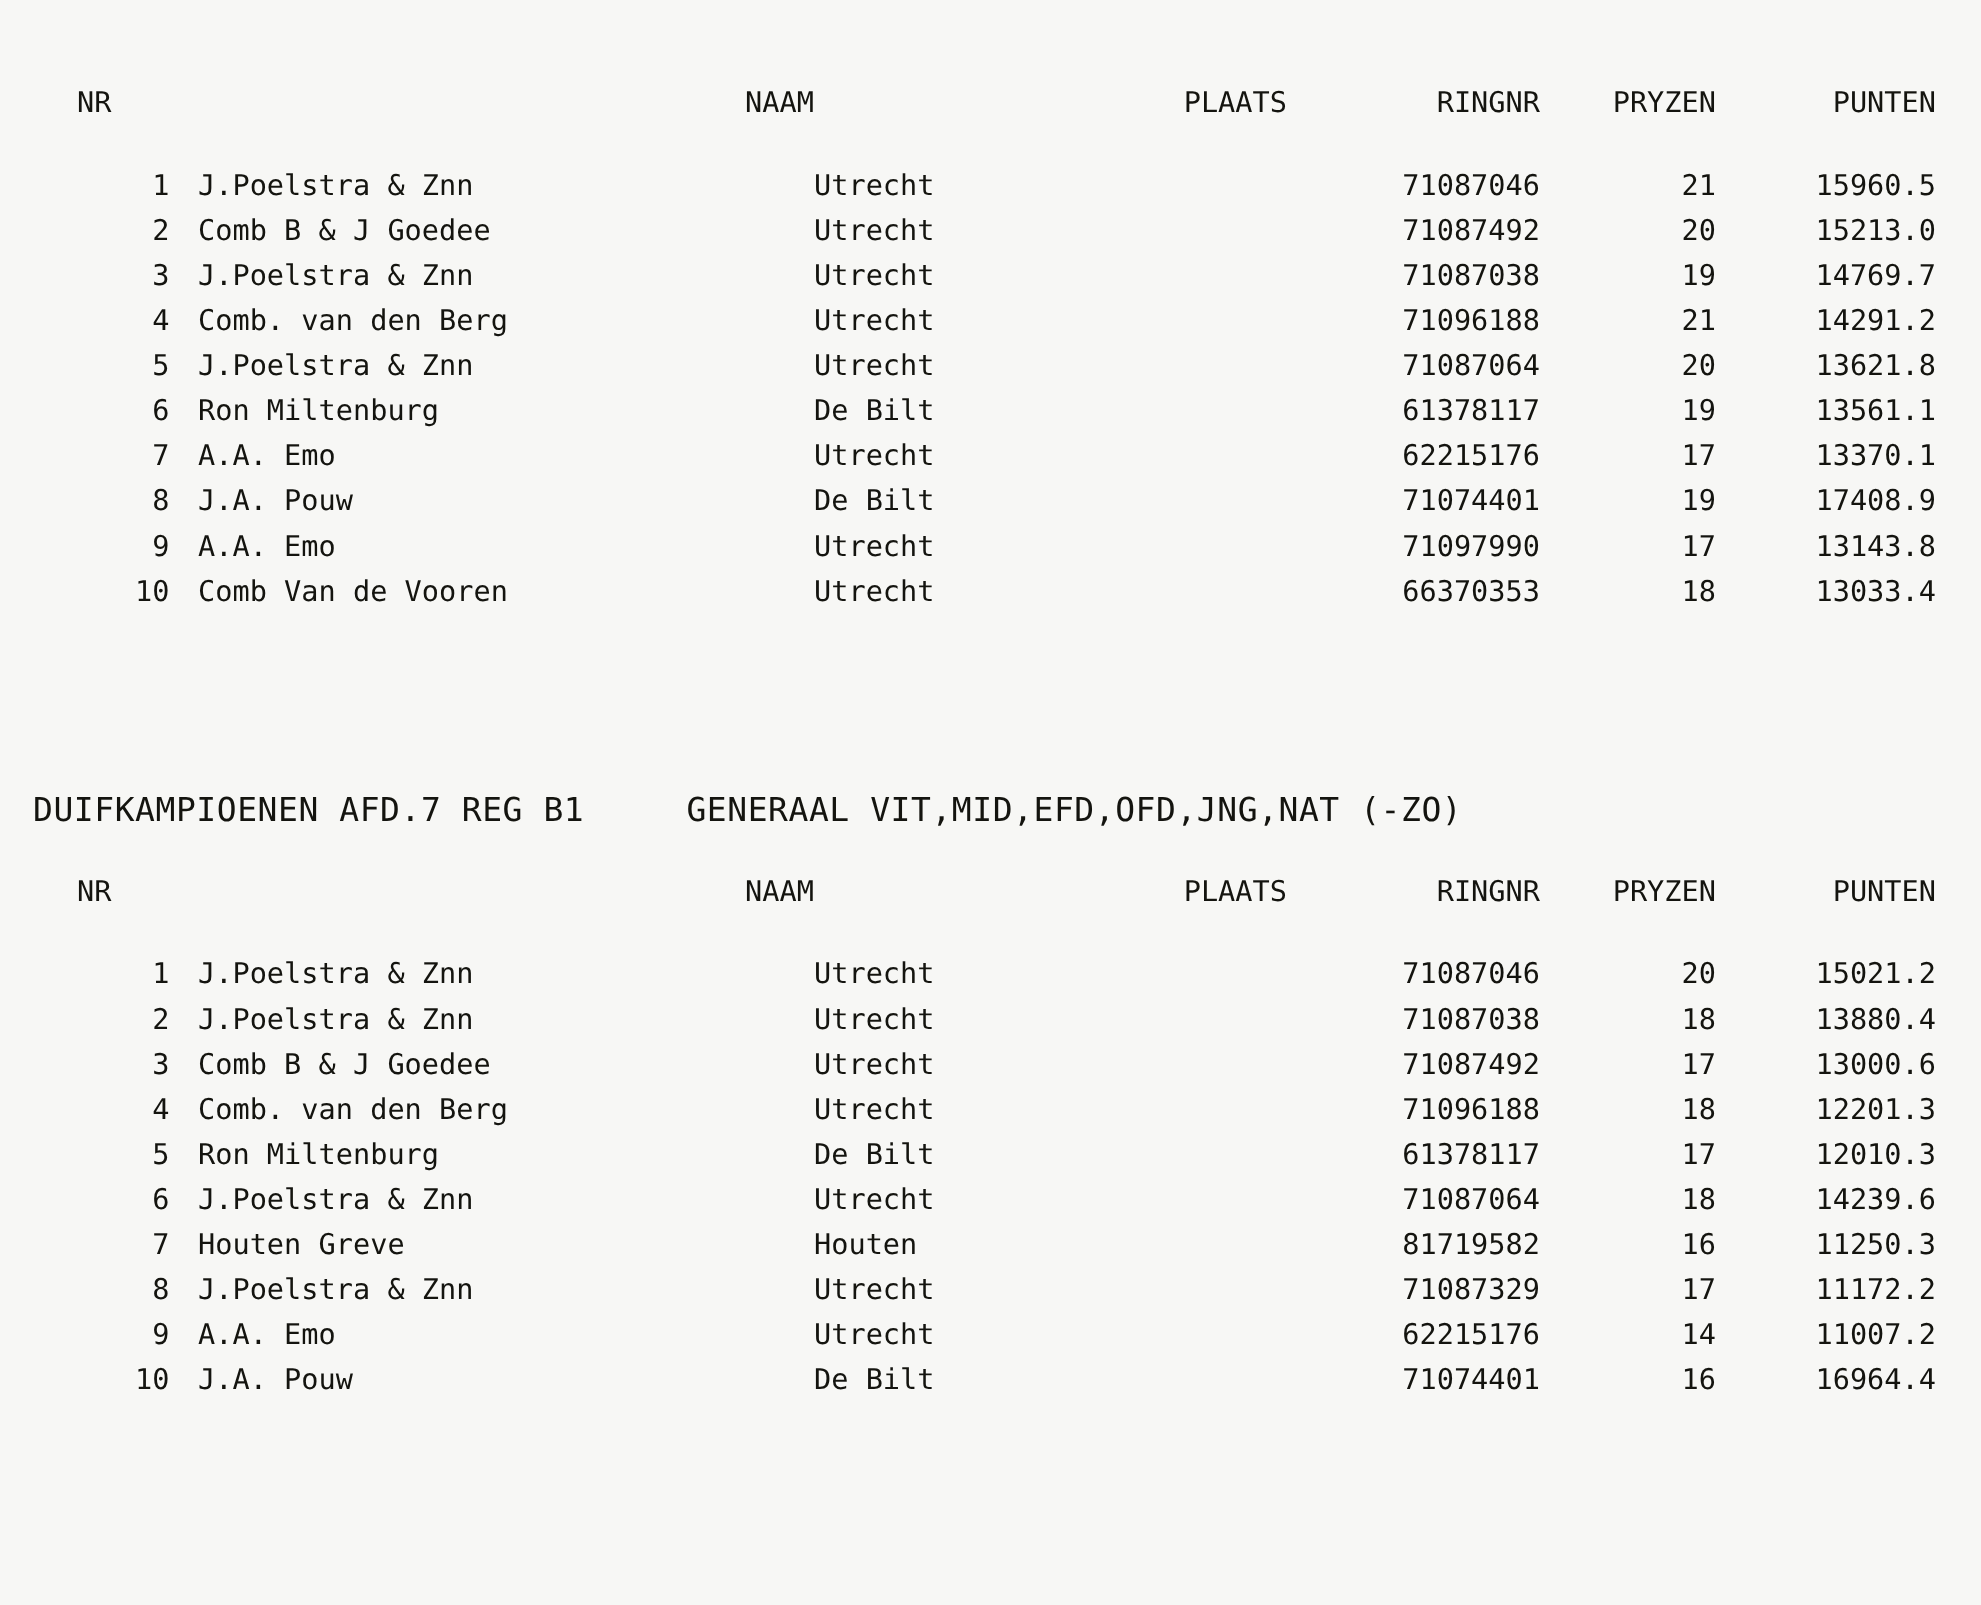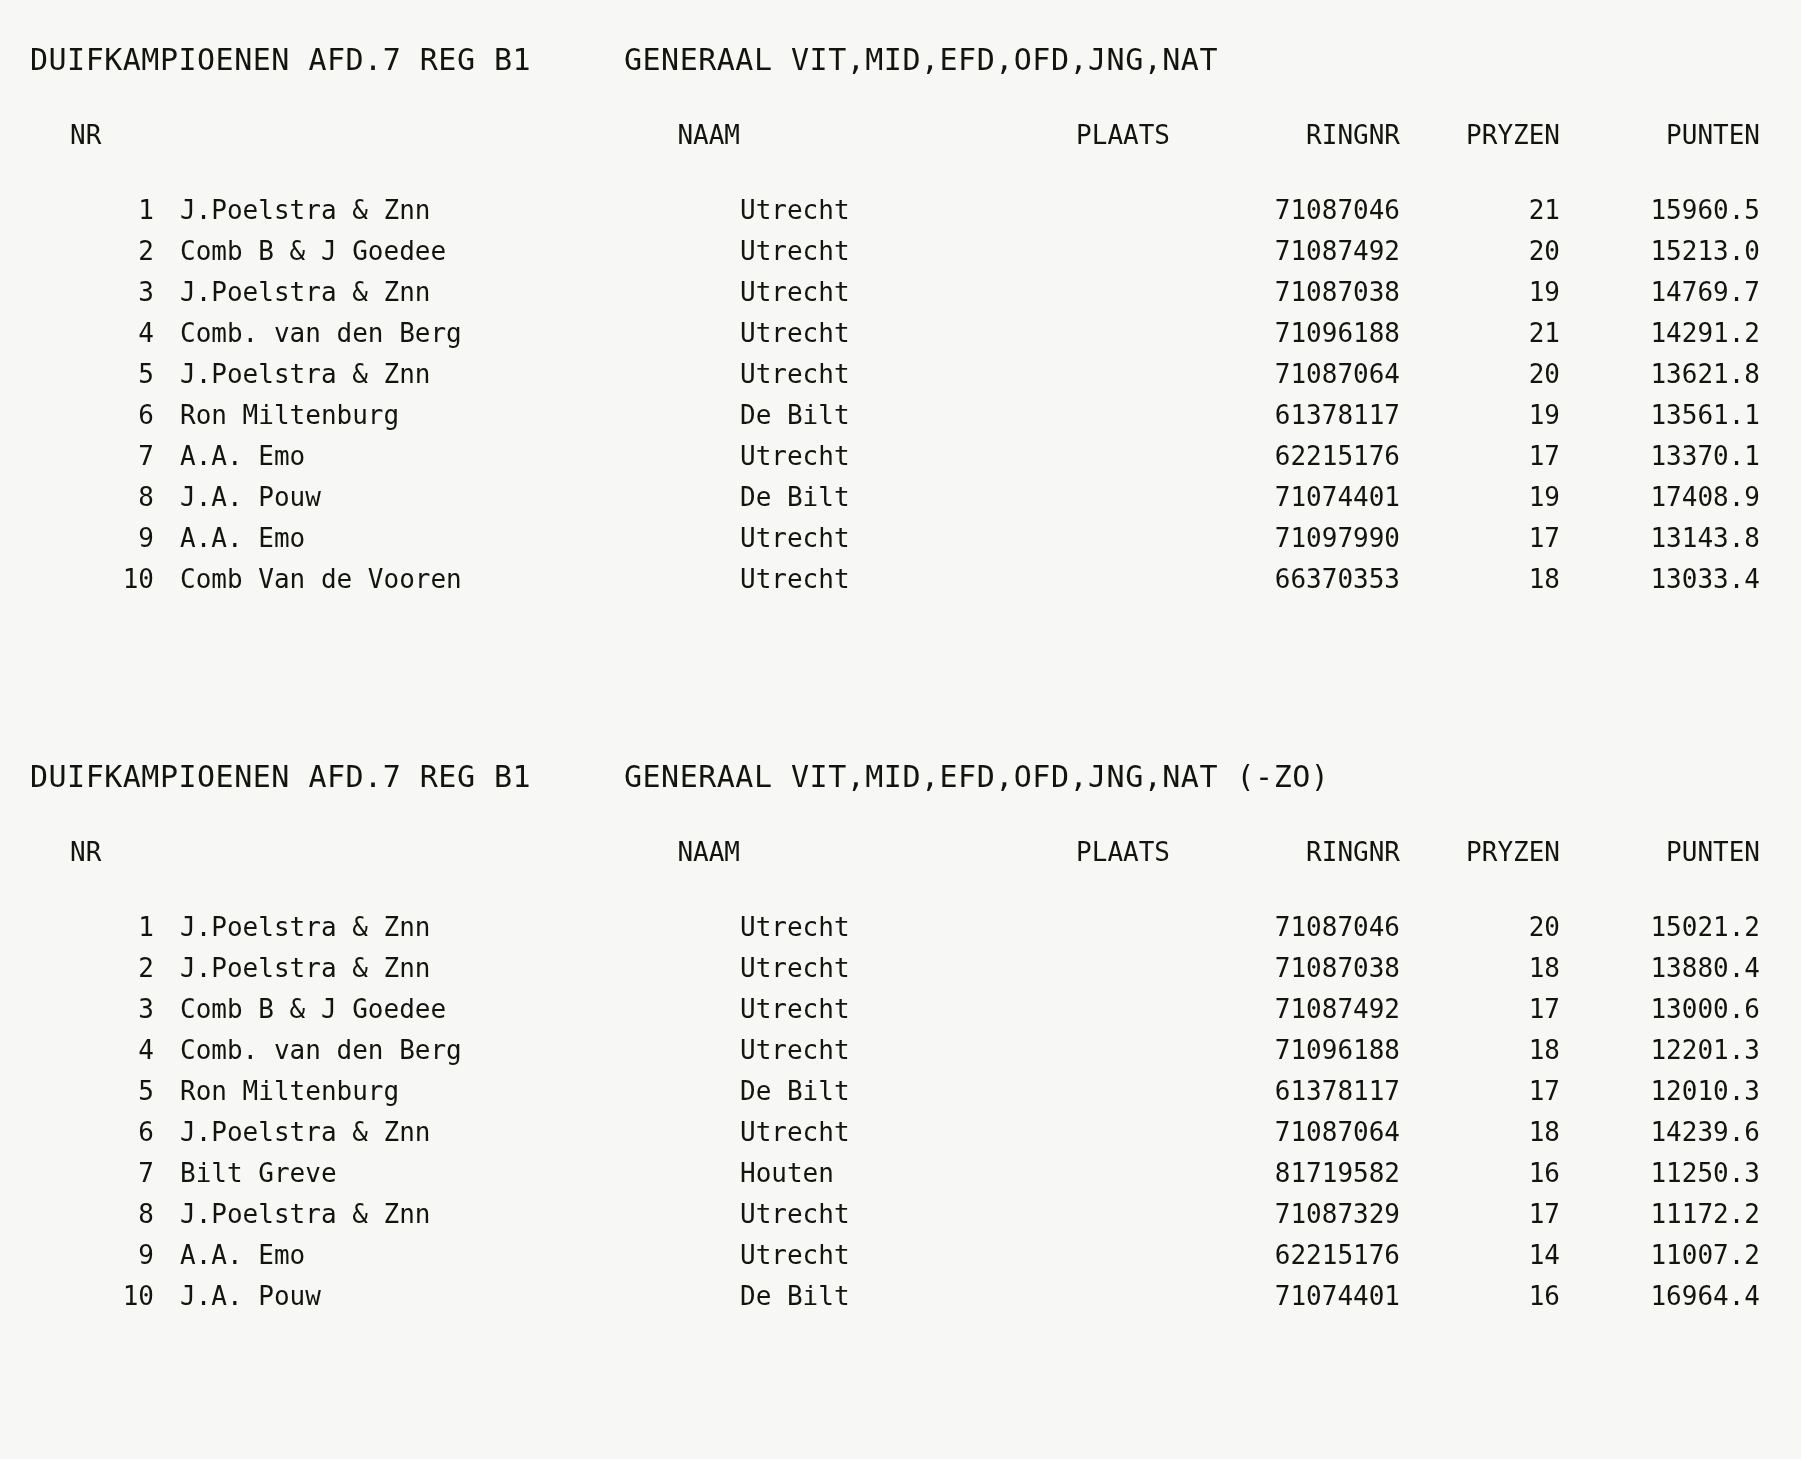--- a/index.html
+++ b/index.html
@@ -61,21 +61,20 @@
 
   tbody tr.spacer td { height: 34px; }
   tbody td { height: 41px; vertical-align: bottom; }
 </style>
 </head>
 <body>
 
 <div class="page">
 
   <section class="report">
-    <div class="report-title"><span>DUIFKAMPIOENEN AFD.7 REG B1</span>     <span>GENERAAL VIT,MID,EFD,OFD,JNG,NAT</span></div>
 
     <table class="listing">
       <thead>
         <tr>
           <th class="c-nr">NR</th>
           <th class="c-naam">NAAM</th>
           <th class="c-plaats">PLAATS</th>
           <th class="c-ring">RINGNR</th>
           <th class="c-prijs">PRYZEN</th>
           <th class="c-punt">PUNTEN</th>
@@ -230,21 +229,21 @@
           <tr>
             <td class="c-nr">6</td>
             <td class="c-naam">J.Poelstra &amp; Znn</td>
             <td class="c-plaats">Utrecht</td>
             <td class="c-ring">71087064</td>
             <td class="c-prijs">18</td>
             <td class="c-punt">14239.6</td>
           </tr>
           <tr>
             <td class="c-nr">7</td>
-            <td class="c-naam">Bilt Greve</td>
+            <td class="c-naam">Houten Greve</td>
             <td class="c-plaats">Houten</td>
             <td class="c-ring">81719582</td>
             <td class="c-prijs">16</td>
             <td class="c-punt">11250.3</td>
           </tr>
           <tr>
             <td class="c-nr">8</td>
             <td class="c-naam">J.Poelstra &amp; Znn</td>
             <td class="c-plaats">Utrecht</td>
             <td class="c-ring">71087329</td>

